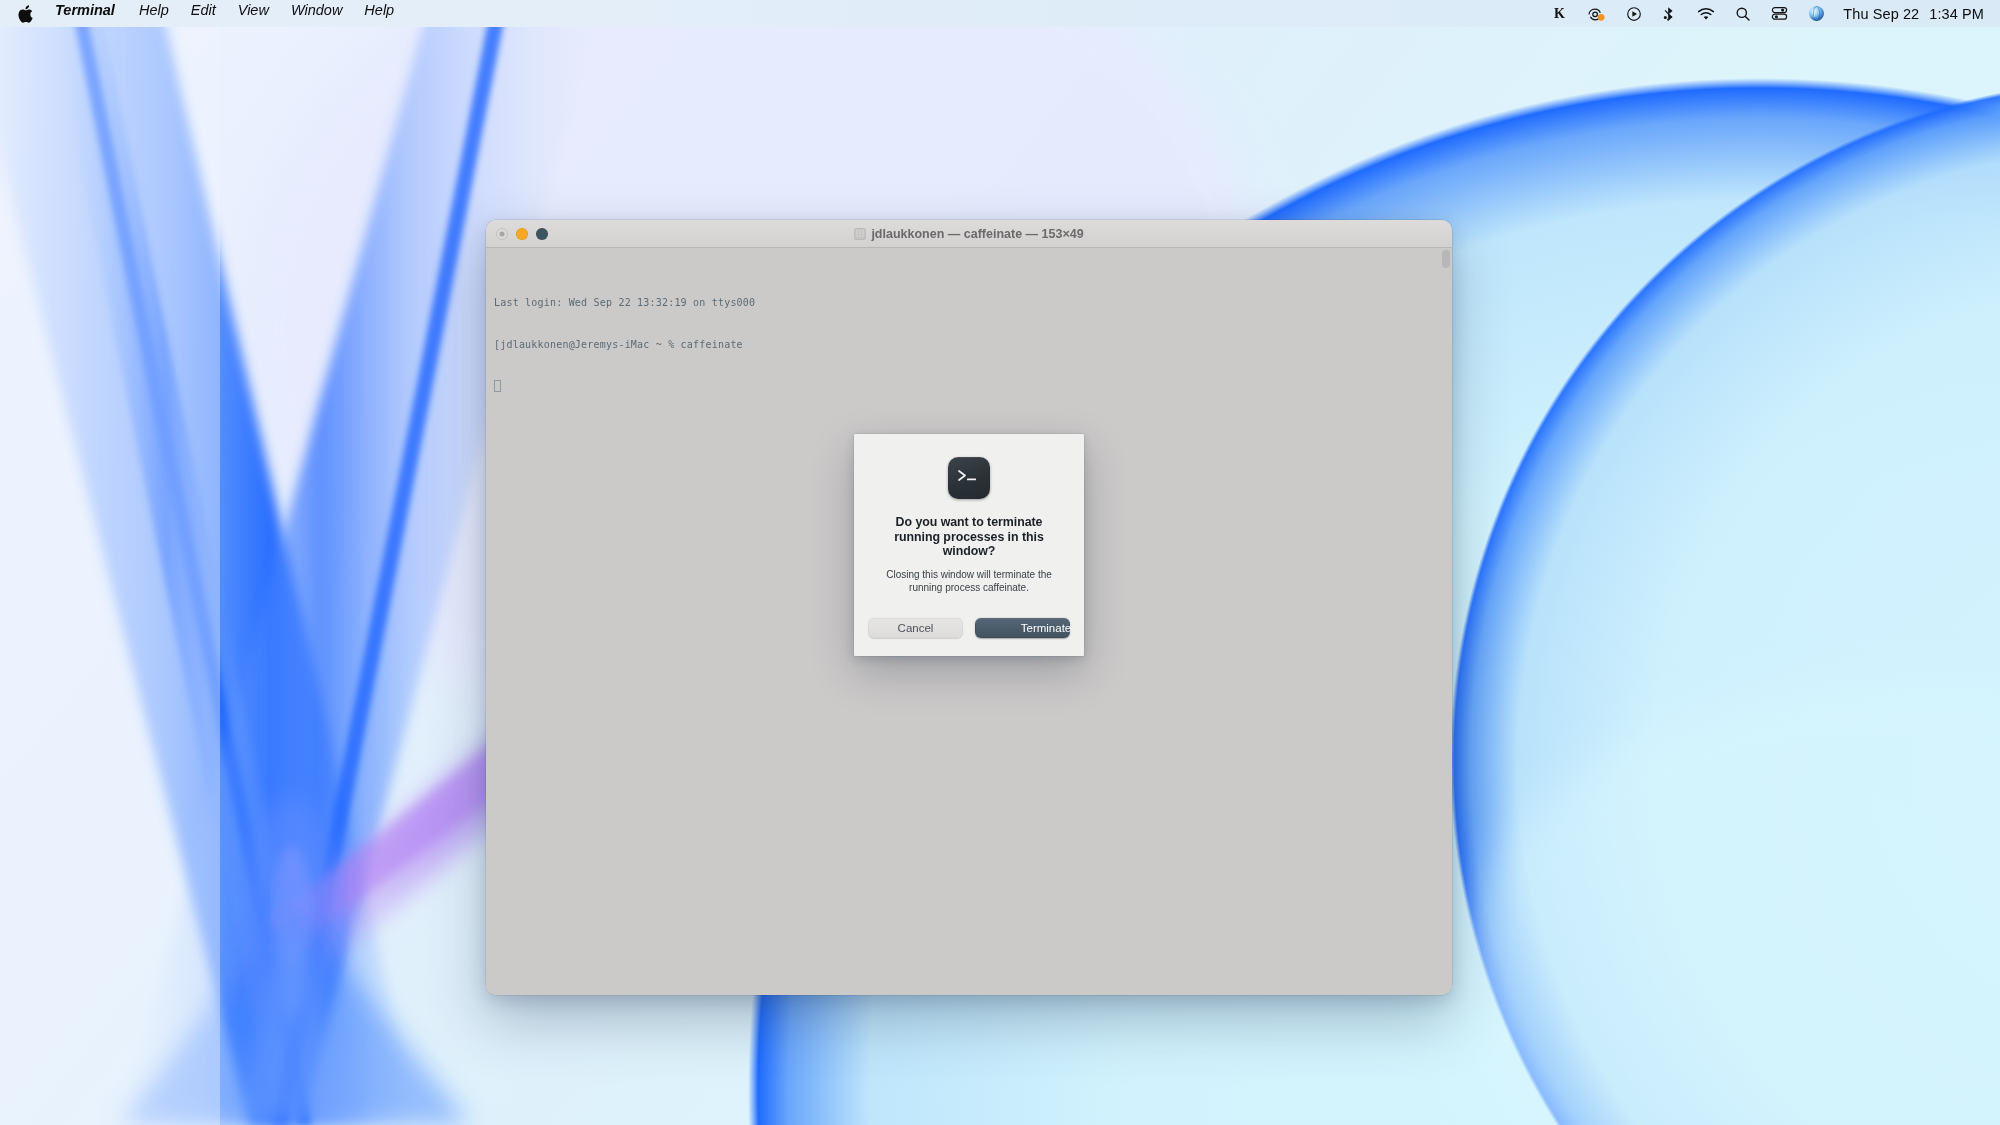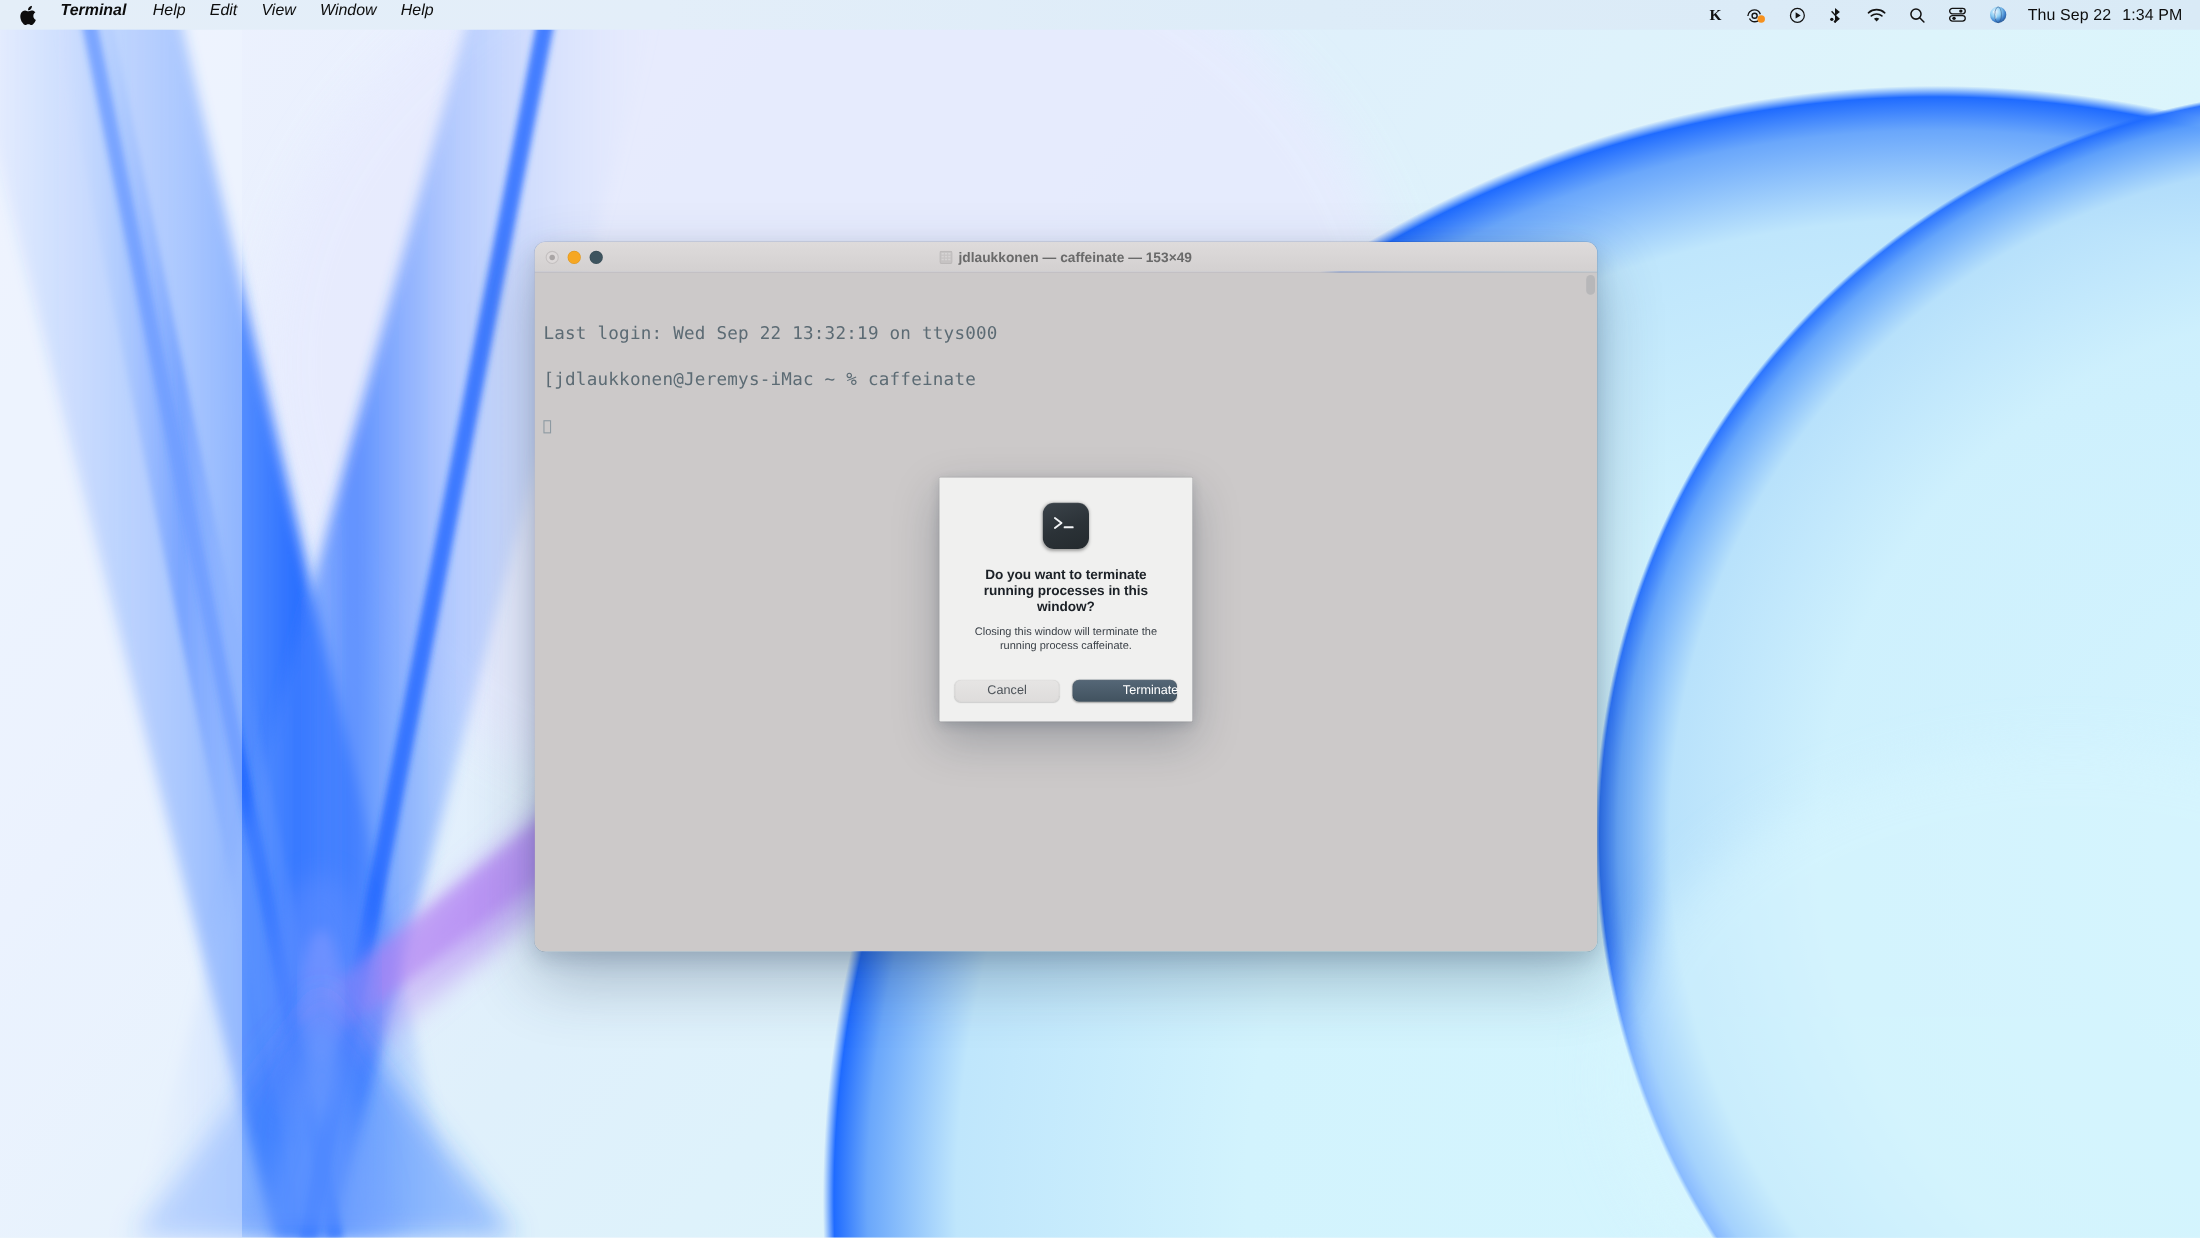--- a/index.html
+++ b/index.html
@@ -46,21 +46,21 @@
   }
   .clock{
     font-size:14.5px; color:#0d0d0d; padding:0 2px 0 8px; letter-spacing:.1px;
     display:flex; gap:10px; align-items:center; height:27px;
   }
 
   
   #terminal-window{
     position:absolute;
     left:486px; top:220px;
-    width:966px; height:645px;
+    width:966px; height:775px;
     border-radius:10px;
     box-shadow:0 26px 58px rgba(40,60,90,.30), 0 6px 18px rgba(40,60,90,.18), 0 0 0 .5px rgba(0,0,0,.16);
     overflow:hidden;
     z-index:20;
   }
   #titlebar{
     height:28px; width:100%;
     background:linear-gradient(to bottom,#dedbdb,#d3d0d0);
     border-bottom:1px solid #b9b5b5;
     display:flex; align-items:center; position:relative;
@@ -84,21 +84,21 @@
     pointer-events:none;
   }
   #title-proxy-icon{
     width:12px; height:12px; display:inline-block; opacity:.55;
   }
   #terminal-body{
     width:100%; height:calc(100% - 28px);
     background:#ccc9c9;
     padding:6px 8px 0 8px;
     font-family:"DejaVu Sans Mono","Liberation Mono",monospace;
-    font-size:16px;
+    font-size:10px;
     line-height:14px;
     color:#5c6b74;
     position:relative;
     white-space:pre;
     overflow:hidden;
   }
   #terminal-body .line{ letter-spacing:.2px; }
   #term-cursor{
     display:inline-block; width:7px; height:12px;
     border:1px solid #8d9aa2; vertical-align:-2px;

